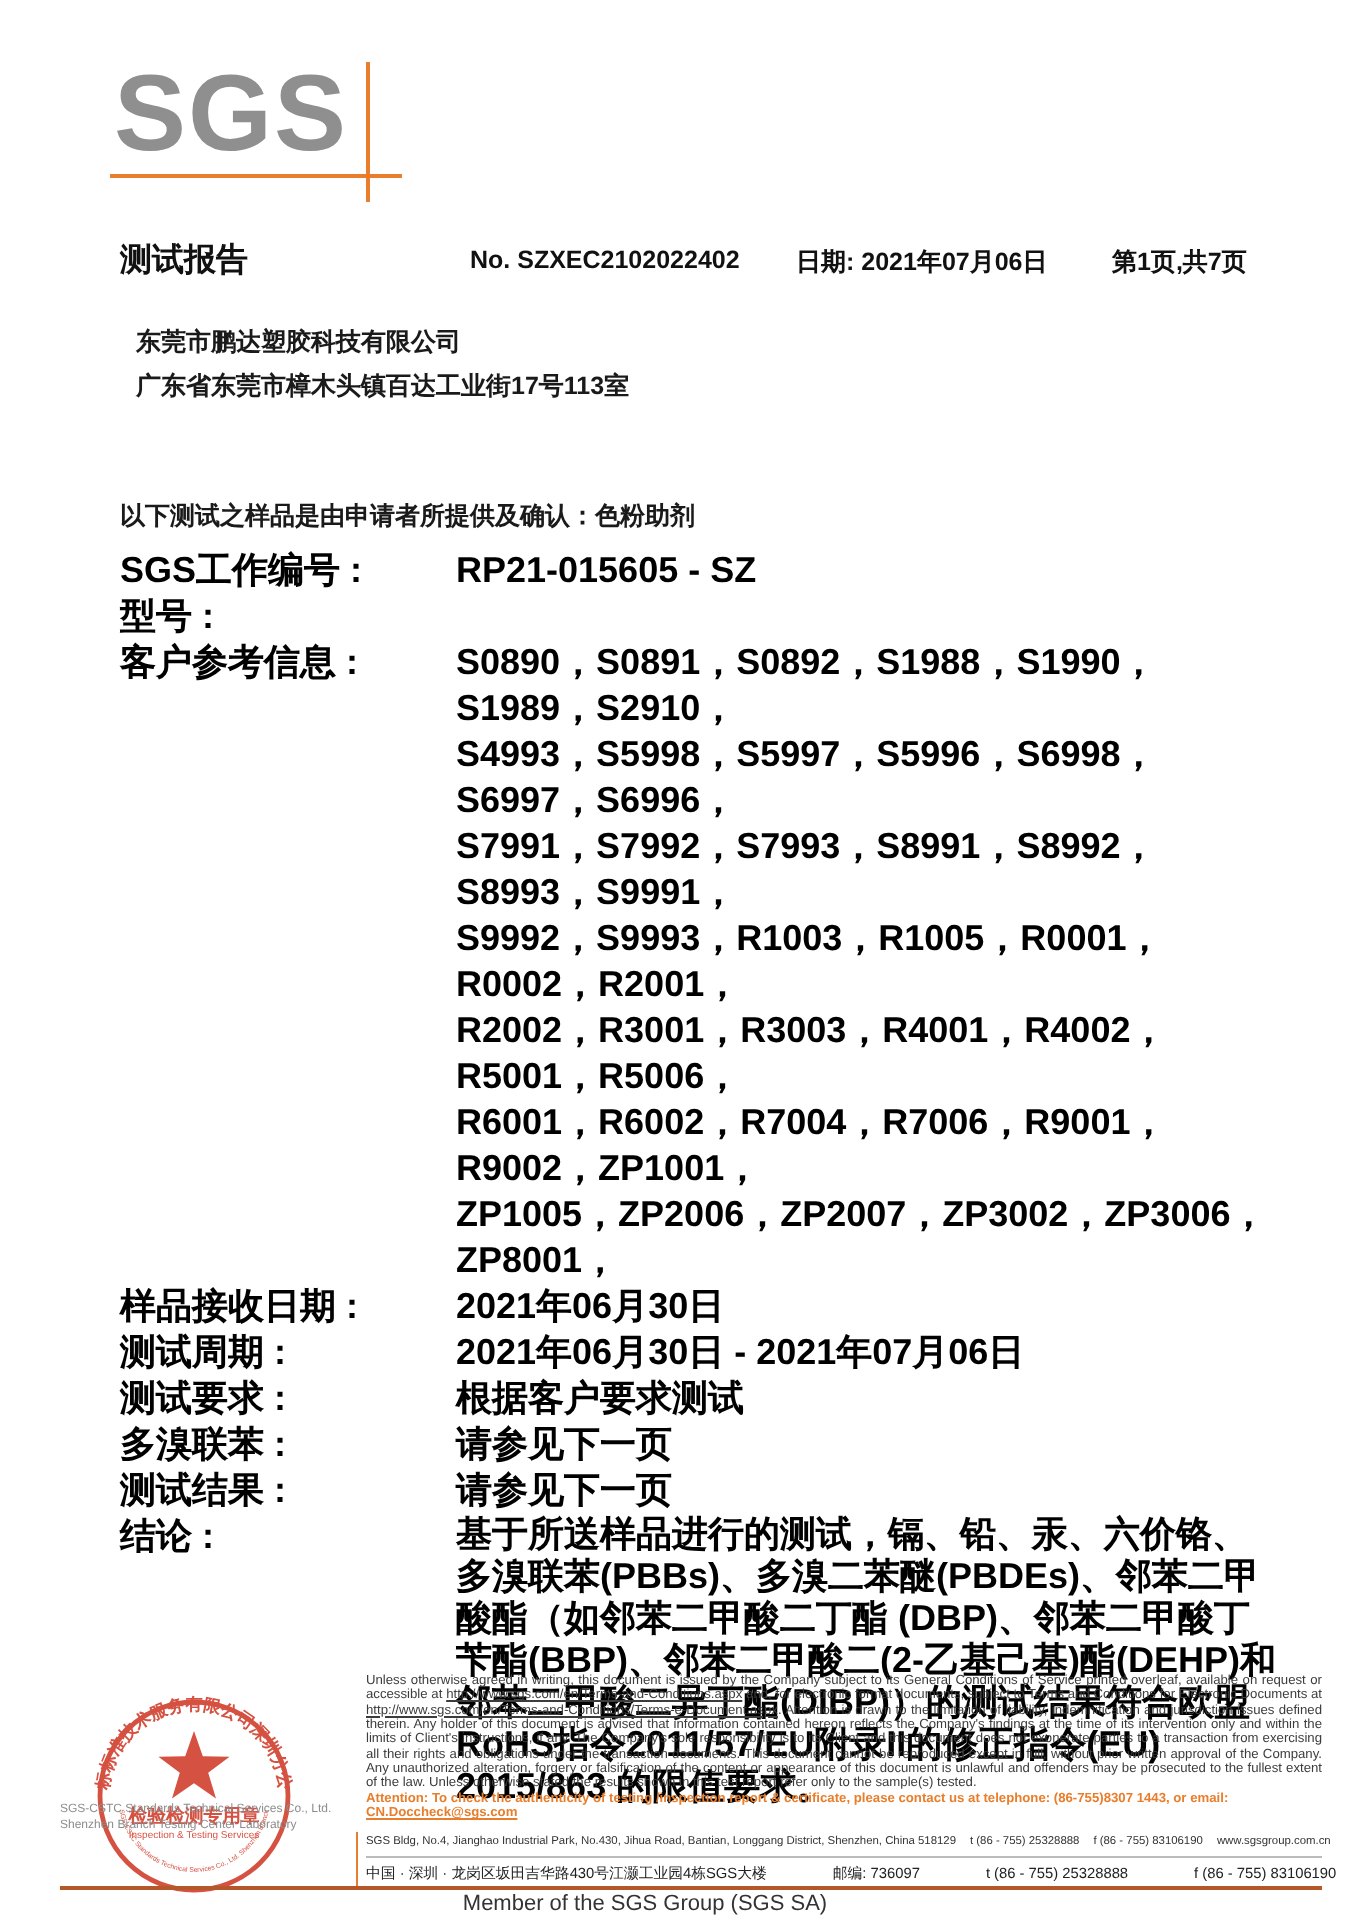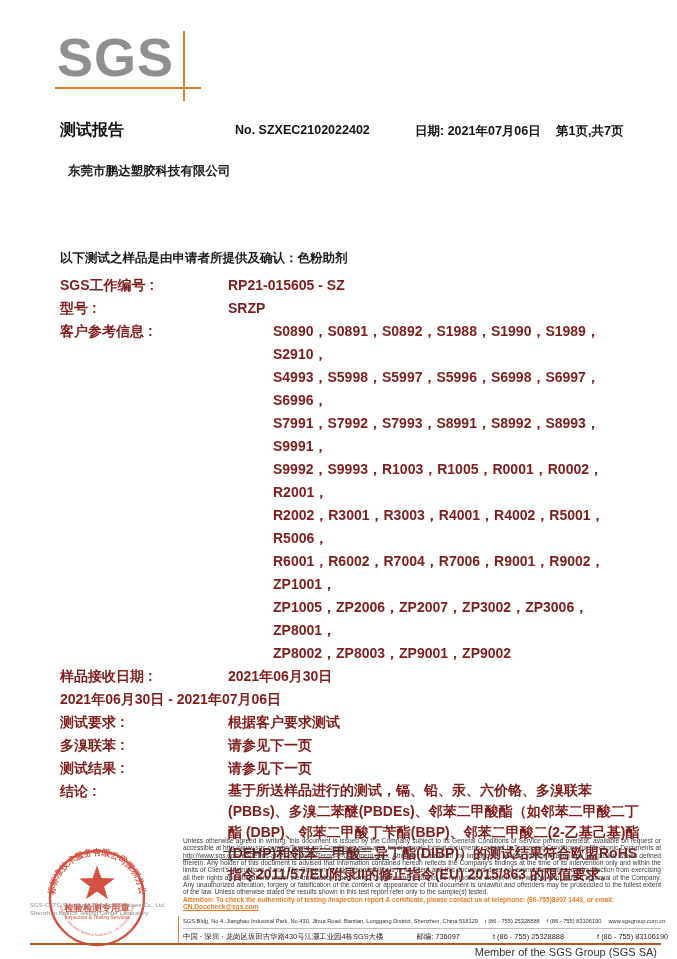--- a/index.html
+++ b/index.html
@@ -9,48 +9,48 @@
   }
   
   .logo{position:absolute;left:57px;top:26px;width:150px;height:70px;}
   .logo-text{font-size:54px;font-weight:700;color:#8f8f8f;letter-spacing:1px;line-height:62px;}
   .logo-hline{position:absolute;left:55px;top:87px;width:146px;height:2px;background:#e87e2b;}
   .logo-vline{position:absolute;left:183px;top:31px;width:2px;height:70px;background:#e87e2b;}
   
   .title-row{position:absolute;left:0;top:120px;width:662px;height:20px;}
   .report-title{position:absolute;left:60px;top:0;font-size:16px;font-weight:700;color:#111;}
   .report-no{position:absolute;left:235px;top:3px;font-size:12.5px;font-weight:700;color:#111;}
-  .report-date{position:absolute;left:415px;top:3px;font-size:12.5px;font-weight:700;color:#111;}
+  .report-date{position:absolute;left:398px;top:3px;font-size:12.5px;font-weight:700;color:#111;}
   .report-page{position:absolute;left:556px;top:3px;font-size:12.5px;font-weight:700;color:#111;}
   
   .client{position:absolute;left:68px;top:160px;font-size:12.5px;font-weight:700;color:#1a1a1a;line-height:22px;}
   
   .intro{position:absolute;left:60px;top:250px;font-size:12.5px;font-weight:700;color:#1a1a1a;}
   
-  .fields{position:absolute;left:60px;top:274px;width:580px;font-size:14px;color:#7f1d1d;}
+  .fields{position:absolute;left:60px;top:274px;width:580px;font-size:18px;color:#000000;}
   .frow{display:flex;align-items:flex-start;line-height:23px;}
   .flabel{flex:0 0 168px;font-weight:700;}
   .fvalue{flex:1;font-weight:700;}
-  .ref-line{line-height:23px;margin-left:45px;}
+  .ref-line{line-height:23px;}
   .conclusion{width:432px;line-height:21px;text-align:left;}
   
   .legal-block{position:absolute;left:183px;top:837px;width:478px;}
   .legal{margin:0;font-size:6.6px;line-height:7.35px;text-align:justify;color:#3c3c3c;}
   .legal .u{text-decoration:underline;}
   .attention{margin:0;font-size:6.6px;line-height:7.3px;color:#e87e2b;font-weight:700;}
   .attention .u{text-decoration:underline;}
   .addr-block{position:absolute;left:183px;top:915px;width:478px;}
   .addr-row{display:flex;align-items:baseline;white-space:nowrap;}
   .addr-en{font-size:5.7px;color:#333;line-height:13px;}
   .addr-en > span{margin-right:7px;}
   .addr-cn{font-size:7.4px;color:#222;line-height:15px;border-top:1px solid #bbb;gap:24px;}
   .addr-cn > span{margin-right:9px;}
   .addr-vline{position:absolute;left:-5px;top:1px;width:1px;height:29px;background:#e87e2b;}
   .bottom-rule{position:absolute;left:30px;top:943px;width:631px;height:2px;background:#b4582a;}
-  .member{position:absolute;left:12px;top:946px;width:645px;text-align:right;font-size:11px;color:#333;}
+  .member{position:absolute;left:0;top:946px;width:645px;text-align:center;font-size:11px;color:#333;}
   
   .stamp{position:absolute;left:44px;top:845px;width:106px;height:106px;opacity:.88;}
   .lab-name{position:absolute;left:30px;top:902px;width:180px;font-size:6px;line-height:7.5px;color:#8d8d8d;}
 </style>
 </head>
 <body>
 
 <div class="page">
 
   <div class="logo">
@@ -61,56 +61,56 @@
 
   <div class="title-row">
     <span class="report-title">测试报告</span>
     <span class="report-no">No. SZXEC2102022402</span>
     <span class="report-date">日期: 2021年07月06日</span>
     <span class="report-page">第1页,共7页</span>
   </div>
 
   <div class="client">
     <div>东莞市鹏达塑胶科技有限公司</div>
+    <div>广东省东莞市樟木头镇百达工业街17号113室</div>
   </div>
 
   <div class="intro">以下测试之样品是由申请者所提供及确认：色粉助剂</div>
 
   <div class="fields">
 
     <div class="frow">
       <span class="flabel">SGS工作编号 :</span>
       <span class="fvalue">RP21-015605 - SZ</span>
     </div>
 
     <div class="frow">
       <span class="flabel">型号 :</span>
-      <span class="fvalue">SRZP</span>
     </div>
 
     <div class="frow">
       <span class="flabel">客户参考信息 :</span>
       <span class="fvalue">
         <div class="ref-line">S0890，S0891，S0892，S1988，S1990，S1989，S2910，</div>
         <div class="ref-line">S4993，S5998，S5997，S5996，S6998，S6997，S6996，</div>
         <div class="ref-line">S7991，S7992，S7993，S8991，S8992，S8993，S9991，</div>
         <div class="ref-line">S9992，S9993，R1003，R1005，R0001，R0002，R2001，</div>
         <div class="ref-line">R2002，R3001，R3003，R4001，R4002，R5001，R5006，</div>
         <div class="ref-line">R6001，R6002，R7004，R7006，R9001，R9002，ZP1001，</div>
         <div class="ref-line">ZP1005，ZP2006，ZP2007，ZP3002，ZP3006，ZP8001，</div>
-        <div class="ref-line">ZP8002，ZP8003，ZP9001，ZP9002</div>
       </span>
     </div>
 
     <div class="frow">
       <span class="flabel">样品接收日期 :</span>
       <span class="fvalue">2021年06月30日</span>
     </div>
 
     <div class="frow">
+      <span class="flabel">测试周期 :</span>
       <span class="fvalue">2021年06月30日 - 2021年07月06日</span>
     </div>
 
     <div class="frow">
       <span class="flabel">测试要求 :</span>
       <span class="fvalue">根据客户要求测试</span>
     </div>
 
     <div class="frow">
       <span class="flabel">多溴联苯 :</span>

